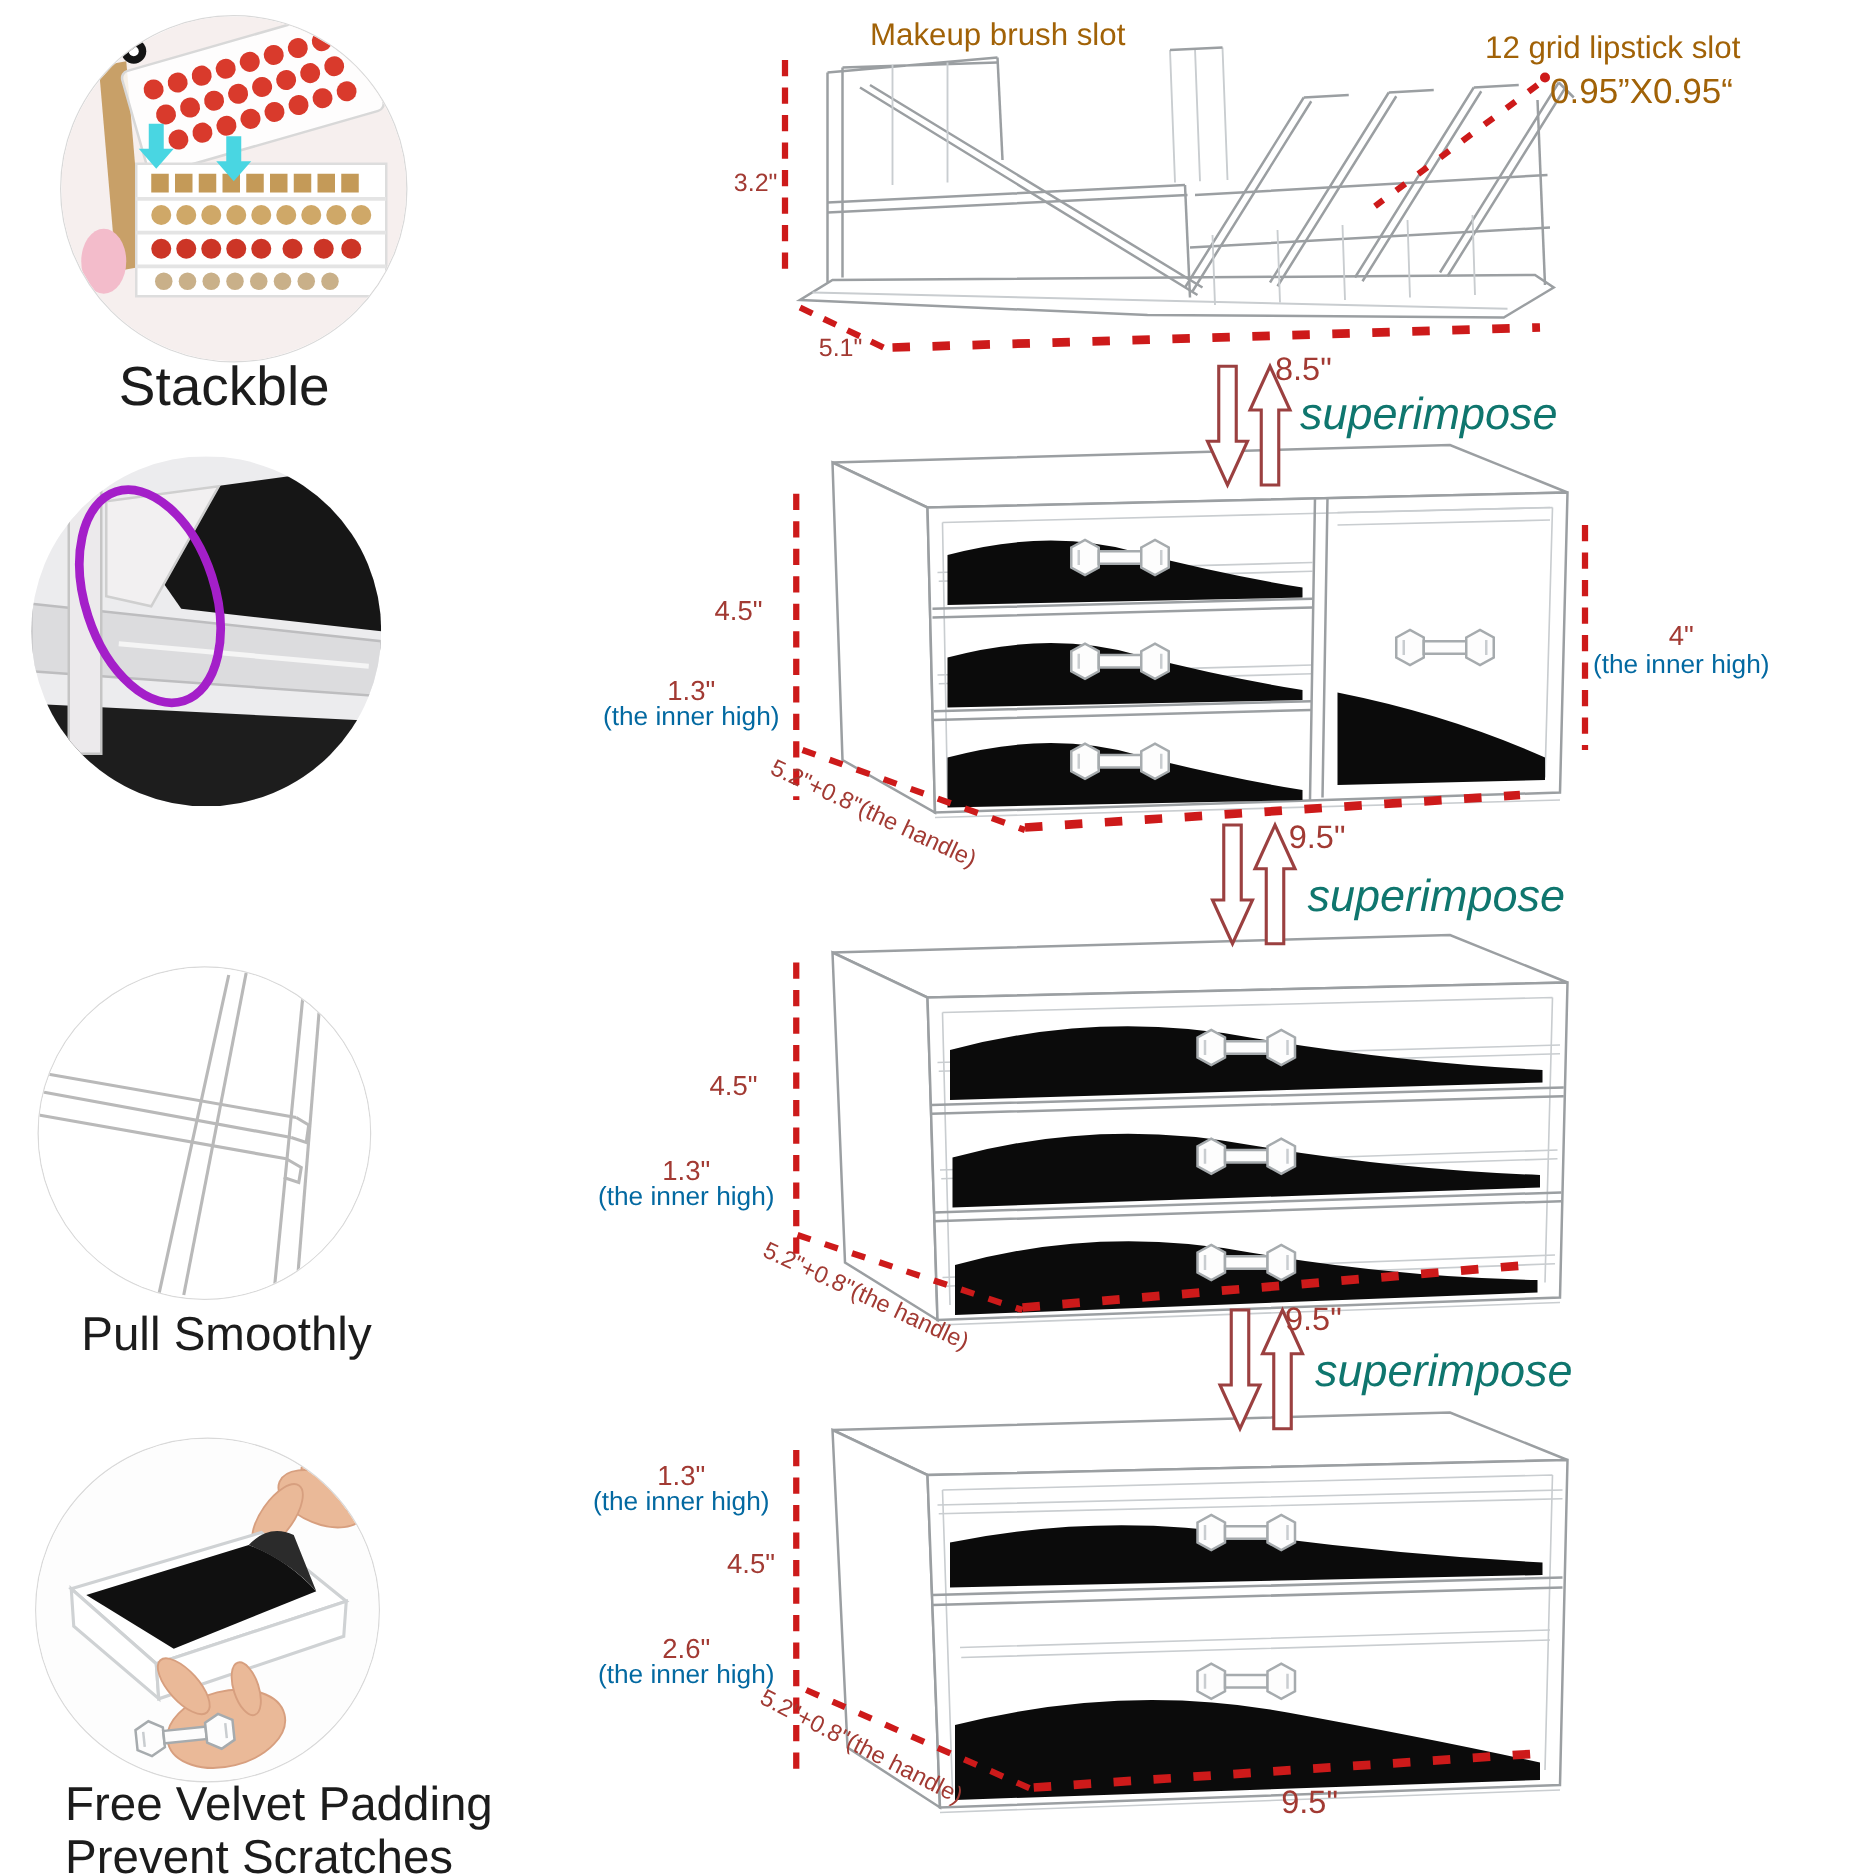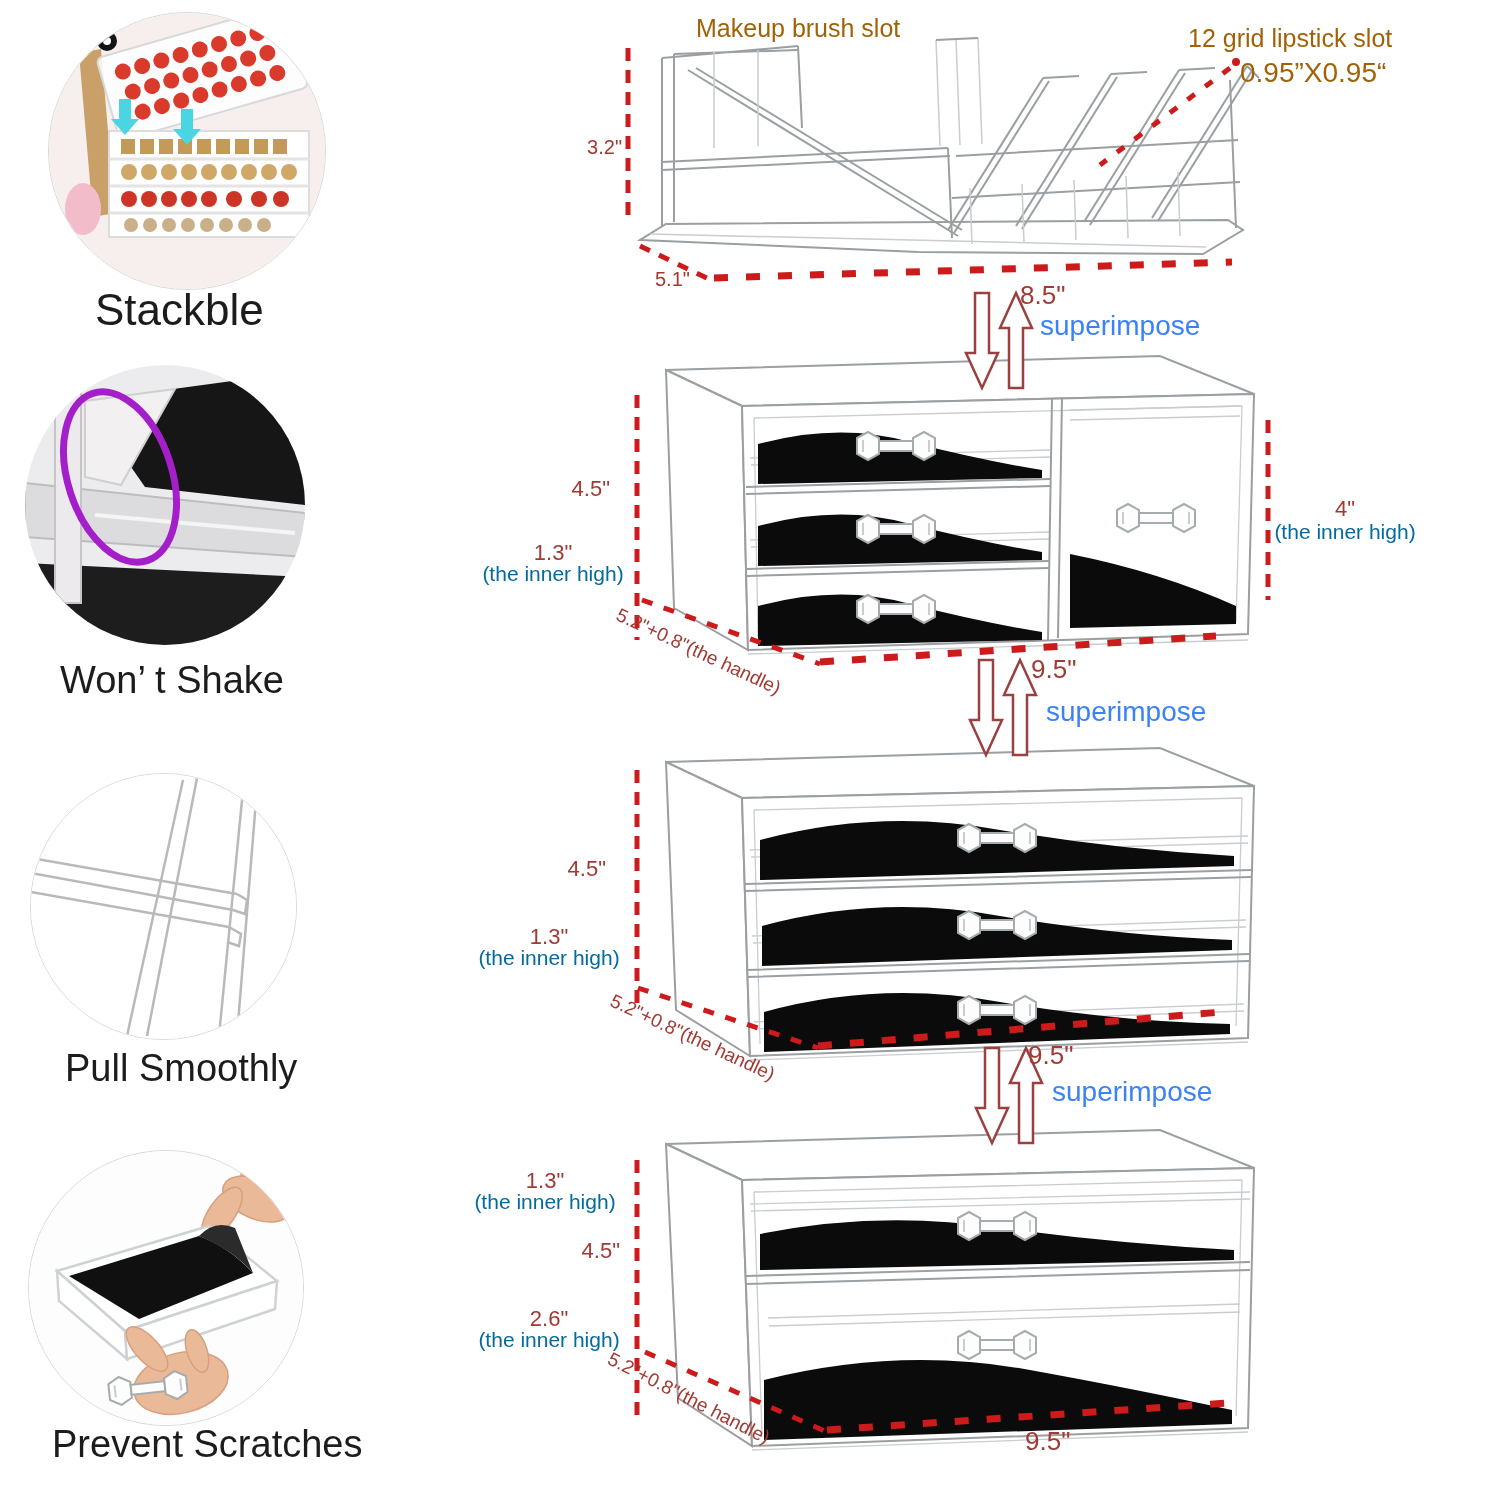--- a/index.html
+++ b/index.html
@@ -8,21 +8,21 @@
   .photo{position:absolute;border-radius:50%;overflow:hidden;border:1px solid #d9d9d9;}
   .photo svg{display:block;}
   .caption{position:absolute;font-size:38px;line-height:1.1;color:#1c1c1c;white-space:nowrap;}
   .red-label{position:absolute;color:#a16207;white-space:nowrap;}
   .dim{position:absolute;color:#a23a33;font-size:22px;white-space:nowrap;}
   .dim-sm{font-size:20px;}
   .dim-lg{font-size:26px;}
   .note{position:absolute;color:#0369a1;font-size:21px;white-space:nowrap;text-align:center;}
   .ctr{text-align:center;}
   .rgt{text-align:right;}
-  .superimpose{position:absolute;color:#3b82f6;font-size:28px;white-space:nowrap;}
+  .superimpose{position:absolute;color:#0f766e;font-size:36px;white-space:nowrap;font-style:italic;}
   .rot{transform-origin:0 0;}
   .unit-svg{position:absolute;z-index:1;}
   #overlay{position:absolute;left:0;top:0;z-index:5;pointer-events:none;}
   .lbl{z-index:6;}
 </style>
 </head>
 <body>
 
 <svg width="0" height="0" style="position:absolute" aria-hidden="true">
   <defs>
@@ -137,21 +137,20 @@
     <polygon points="60,36 280,6 280,140 120,122" fill="#161616"></polygon>
     <polygon points="0,118 280,148 280,192 0,172" fill="#dcdcde" stroke="#bdbdbf" stroke-width="2"></polygon>
     <polygon points="0,198 280,212 280,280 0,280" fill="#1d1d1d"></polygon>
     <rect x="30" y="28" width="26" height="210" fill="#eceaec" stroke="#c5c5c5" stroke-width="2"></rect>
     <polygon points="60,36 150,24 96,120 60,112" fill="#f2f0f1" stroke="#cfcfcf" stroke-width="2"></polygon>
     <line x1="70" y1="150" x2="270" y2="168" stroke="#f5f5f5" stroke-width="4"></line>
     <ellipse cx="95" cy="112" rx="52" ry="88" transform="rotate(-18 95 112)" fill="none" stroke="#a41fc9" stroke-width="7"></ellipse>
   </svg>
 </div>
 <div class="caption" style="left:60px;top:660px;">
-  <div>Won’ t Shake</div>
 </div>
 
 <div class="photo" style="left:30px;top:773px;width:265px;height:265px;">
   <svg width="265" height="265" viewBox="0 0 265 265">
     <rect width="265" height="265" fill="#ffffff"></rect>
     <g stroke="#b9b9b9" stroke-width="2.5" fill="none">
       <line x1="152" y1="6" x2="96" y2="262"></line>
       <line x1="166" y1="4" x2="116" y2="262"></line>
       <line x1="212" y1="16" x2="188" y2="262"></line>
       <line x1="226" y1="14" x2="206" y2="262"></line>
@@ -182,20 +181,21 @@
     <path d="M170,85 Q186,68 206,77 L224,122 Q204,99 170,85 Z" fill="#2b2b2b"></path>
     <g fill="#eab998" stroke="#d79f7f" stroke-width="1.5">
       <ellipse cx="152" cy="232" rx="48" ry="30" transform="rotate(-14 152 232)"></ellipse>
       <ellipse cx="118" cy="198" rx="12" ry="28" transform="rotate(-42 118 198)"></ellipse>
       <ellipse cx="168" cy="200" rx="10" ry="22" transform="rotate(-18 168 200)"></ellipse>
     </g>
     <use href="#knob" xlink:href="#knob" x="78" y="222" transform="rotate(-6 119 237)"></use>
   </svg>
 </div>
 <div class="caption" style="left:52px;top:1424px;">
+  <div>Free Velvet Padding</div>
   <div>Prevent Scratches</div>
 </div>
 
 <svg class="unit-svg" style="left:618px;top:30px;" width="645" height="250" viewBox="0 0 645 250">
   <g stroke="#9b9fa2" stroke-width="2" fill="none">
 
     <path d="M22,210 L300,222 L585,224 L625,200 L610,190 L48,194 Z" fill="#ffffff"></path>
     <path d="M32,204 L588,217" stroke="#c9cdd0" stroke-width="1.5"></path>
 
     <path d="M44,28 L44,196 M56,24 L56,192"></path>

